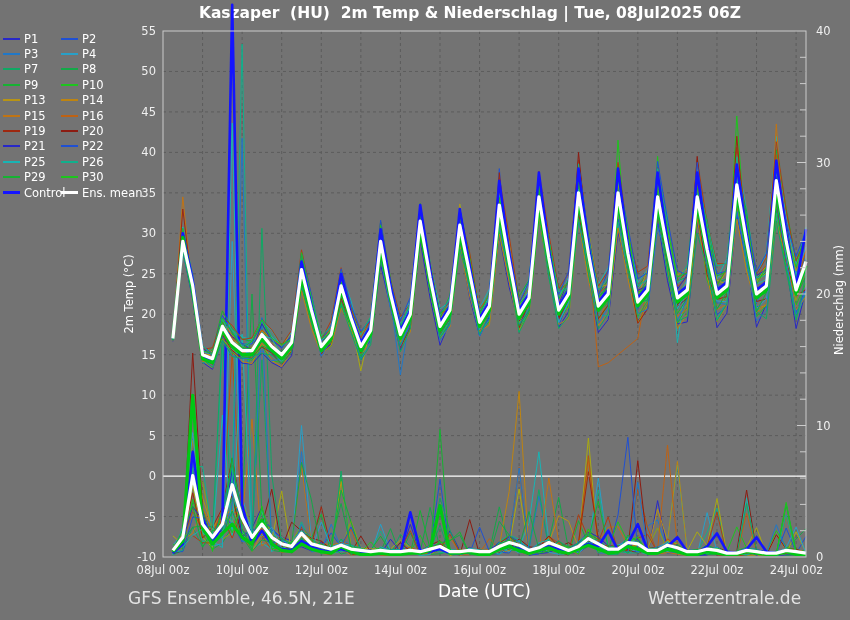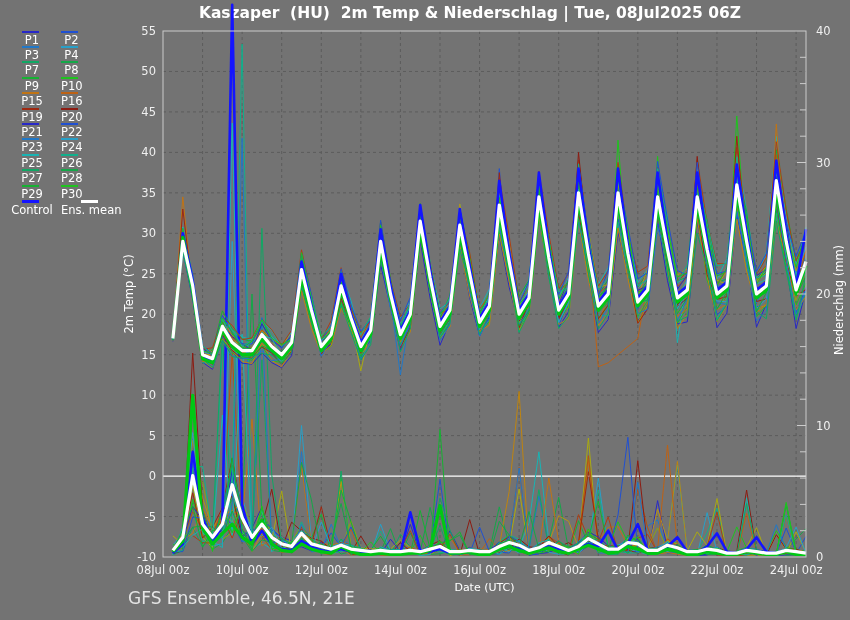--- a/index.html
+++ b/index.html
@@ -2,28 +2,28 @@
 <html><head>
 <meta charset="utf-8">
 <style>
   html,body{margin:0;padding:0;background:#000;}
   #stage{position:relative;width:850px;height:620px;background:#737373;overflow:hidden;
          font-family:"DejaVu Sans","Liberation Sans",sans-serif;}
   #chart-title{position:absolute;left:130px;right:40px;top:4px;text-align:center;
          color:#fff;font-size:15.5px;font-weight:bold;white-space:pre;}
   #legend{position:absolute;left:3px;top:31px;width:158px;color:#fff;font-size:11.5px;}
   .lg-row{display:flex;height:15.4px;align-items:center;}
-  .lg-cell{display:flex;align-items:center;flex-direction:column;}
+  .lg-cell{display:flex;align-items:center;}
   .lg-c1{width:58px;}
   .lg-sw{display:inline-block;width:17px;min-width:17px;margin-right:4px;}
   .ax-label{position:absolute;color:#fff;font-size:11.5px;white-space:nowrap;}
   #ylabel-left{left:129px;top:294px;transform:translate(-50%,-50%) rotate(-90deg);}
   #ylabel-right{left:839px;top:300px;transform:translate(-50%,-50%) rotate(-90deg);}
   #xlabel{position:absolute;left:163px;width:643px;top:581px;text-align:center;
-         color:#fff;font-size:11px;}
+         color:#fff;font-size:17px;}
   .footer{position:absolute;top:588px;color:#e4e4e4;font-size:17px;}
   #footer-left{left:128px;}
   #footer-right{left:648px;}
   svg text{font-family:"DejaVu Sans","Liberation Sans",sans-serif;}
 </style>
 </head>
 <body>
 
 <div id="stage">
   <div id="chart-title">Kaszaper  (HU)  2m Temp &amp; Niederschlag | Tue, 08Jul2025 06Z</div>
@@ -63,20 +63,30 @@
           <span class="lg-sw" style="background: rgb(22, 178, 50); height: 2px;"></span>
           <span>P9</span>
         </div>
         <div class="lg-cell">
           <span class="lg-sw" style="background: rgb(30, 196, 30); height: 2px;"></span>
           <span>P10</span>
         </div>
       </div>
       <div class="lg-row">
         <div class="lg-cell lg-c1">
+          <span class="lg-sw" style="background: rgb(184, 148, 20); height: 2px;"></span>
+          <span>P13</span>
+        </div>
+        <div class="lg-cell">
+          <span class="lg-sw" style="background: rgb(190, 132, 16); height: 2px;"></span>
+          <span>P14</span>
+        </div>
+      </div>
+      <div class="lg-row">
+        <div class="lg-cell lg-c1">
           <span class="lg-sw" style="background: rgb(192, 116, 20); height: 2px;"></span>
           <span>P15</span>
         </div>
         <div class="lg-cell">
           <span class="lg-sw" style="background: rgb(190, 98, 20); height: 2px;"></span>
           <span>P16</span>
         </div>
       </div>
       <div class="lg-row">
         <div class="lg-cell lg-c1">
@@ -93,46 +103,26 @@
           <span class="lg-sw" style="background: rgb(40, 40, 200); height: 2px;"></span>
           <span>P21</span>
         </div>
         <div class="lg-cell">
           <span class="lg-sw" style="background: rgb(32, 80, 210); height: 2px;"></span>
           <span>P22</span>
         </div>
       </div>
       <div class="lg-row">
         <div class="lg-cell lg-c1">
-          <span class="lg-sw" style="background: rgb(32, 120, 200); height: 2px;"></span>
-          <span>P23</span>
-        </div>
-        <div class="lg-cell">
-          <span class="lg-sw" style="background: rgb(40, 160, 200); height: 2px;"></span>
-          <span>P24</span>
-        </div>
-      </div>
-      <div class="lg-row">
-        <div class="lg-cell lg-c1">
           <span class="lg-sw" style="background: rgb(24, 180, 180); height: 2px;"></span>
           <span>P25</span>
         </div>
         <div class="lg-cell">
           <span class="lg-sw" style="background: rgb(16, 176, 140); height: 2px;"></span>
           <span>P26</span>
-        </div>
-      </div>
-      <div class="lg-row">
-        <div class="lg-cell lg-c1">
-          <span class="lg-sw" style="background: rgb(16, 168, 100); height: 2px;"></span>
-          <span>P27</span>
-        </div>
-        <div class="lg-cell">
-          <span class="lg-sw" style="background: rgb(20, 168, 72); height: 2px;"></span>
-          <span>P28</span>
         </div>
       </div>
       <div class="lg-row">
         <div class="lg-cell lg-c1">
           <span class="lg-sw" style="background: rgb(22, 178, 50); height: 2px;"></span>
           <span>P29</span>
         </div>
         <div class="lg-cell">
           <span class="lg-sw" style="background: rgb(30, 196, 30); height: 2px;"></span>
           <span>P30</span>
@@ -300,13 +290,14 @@
         <text x="558.6923076923077" y="574" fill="#f0f0f0" font-size="11.5" text-anchor="middle">18Jul 00z</text>
         <text x="637.8307692307692" y="574" fill="#f0f0f0" font-size="11.5" text-anchor="middle">20Jul 00z</text>
         <text x="716.9692307692308" y="574" fill="#f0f0f0" font-size="11.5" text-anchor="middle">22Jul 00z</text>
         <text x="796.1076923076923" y="574" fill="#f0f0f0" font-size="11.5" text-anchor="middle">24Jul 00z</text>
       </g>
     </svg>
   <div id="ylabel-left" class="ax-label">2m Temp (°C)</div>
   <div id="ylabel-right" class="ax-label">Niederschlag (mm)</div>
   <div id="xlabel">Date (UTC)</div>
   <div id="footer-left" class="footer">GFS Ensemble, 46.5N, 21E</div>
+  <div id="footer-right" class="footer">Wetterzentrale.de</div>
 </div>
 
 </body></html>

